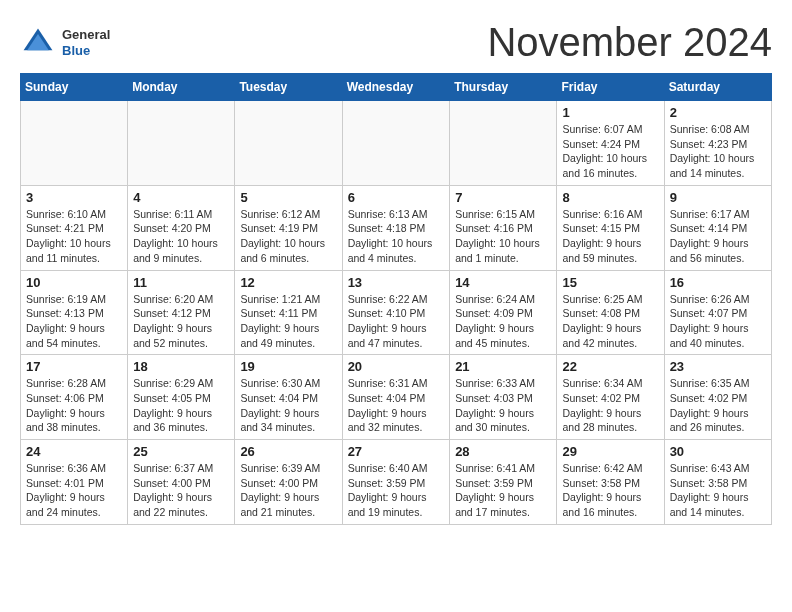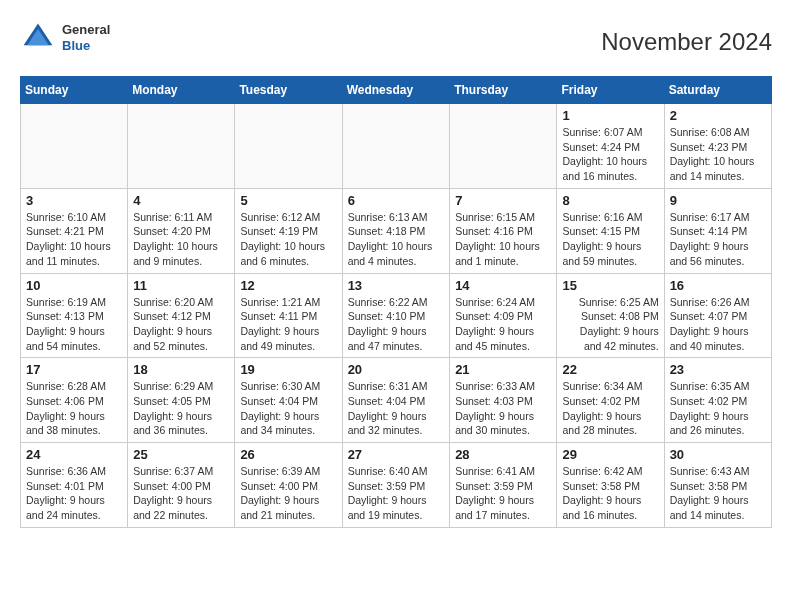--- a/index.html
+++ b/index.html
@@ -6,22 +6,22 @@
     body {
       font-family: Arial, sans-serif;
       background: #fff;
       width: 792px;
       min-height: 612px;
       padding: 20px;
     }
     .header {
       display: flex;
       justify-content: space-between;
-      align-items: flex-end;
-      margin-bottom: 20px;
+      align-items: center;
+      margin-bottom: 8px;
     }
     .logo {
       display: flex;
       align-items: center;
       gap: 6px;
     }
     .logo-text {
       display: flex;
       flex-direction: column;
       font-size: 13px;
@@ -31,21 +31,21 @@
     .logo-text .general { color: #333; }
     .logo-text .blue { color: #1a5fa8; }
     .logo-icon {
       width: 36px;
       height: 36px;
     }
     .title-block {
       text-align: right;
     }
     .month-title {
-      font-size: 24px;
+      font-size: 40px;
       font-weight: normal;
       color: #333;
     }
     .location {
       font-size: 14px;
       color: #555;
     }
     .calendar {
       width: 100%;
       border-collapse: collapse;
@@ -206,21 +206,21 @@
 Daylight: 9 hours and 47 minutes.</div>
         </td>
         <td>
           <span class="day-number">14</span>
           <div class="day-info" style="white-space: pre-line;">Sunrise: 6:24 AM
 Sunset: 4:09 PM
 Daylight: 9 hours and 45 minutes.</div>
         </td>
         <td>
           <span class="day-number">15</span>
-          <div class="day-info" style="white-space: pre-line; text-align: right;">Sunrise: 6:25 AM
+          <div class="day-info" style="white-space: pre-line;">Sunrise: 6:25 AM
 Sunset: 4:08 PM
 Daylight: 9 hours and 42 minutes.</div>
         </td>
         <td>
           <span class="day-number">16</span>
           <div class="day-info" style="white-space: pre-line;">Sunrise: 6:26 AM
 Sunset: 4:07 PM
 Daylight: 9 hours and 40 minutes.</div>
         </td>
       </tr>

